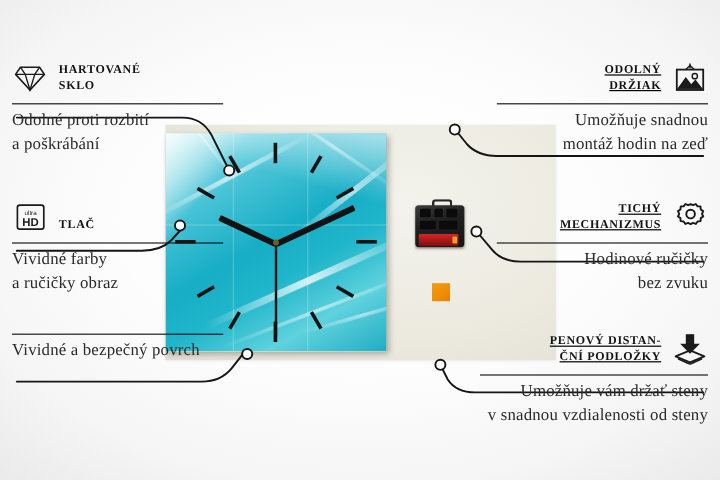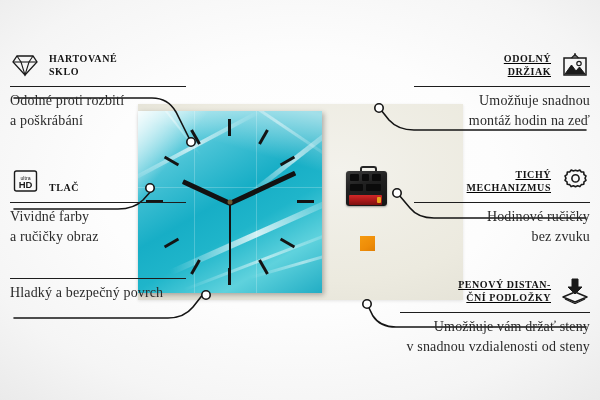--- a/index.html
+++ b/index.html
@@ -334,21 +334,21 @@
     <hr class="f-rule">
     <div class="f-desc">
       <span>Vividné farby</span><br>
       <span>a ručičky obraz</span>
     </div>
   </div>
 
   <div class="feature left" style="top:274px;">
     <hr class="f-rule">
     <div class="f-desc">
-      <span>Hladký a bezpečný povrch</span>
+      <span>Vividné a bezpečný povrch</span>
     </div>
   </div>
 
   <div class="feature right" style="top:48px;">
     <div class="f-head">
       <span class="f-icon">
         <svg width="28" height="26" viewBox="0 0 28 26">
           <path d="M14 1 L14 5" stroke="currentColor" stroke-width="1.2" fill="none"></path>
           <path d="M10.5 6 L14 2.5 L17.5 6" stroke="currentColor" stroke-width="1.2" fill="none"></path>
           <rect x="3" y="6" width="22" height="17" fill="none" stroke="currentColor" stroke-width="1.5"></rect>

